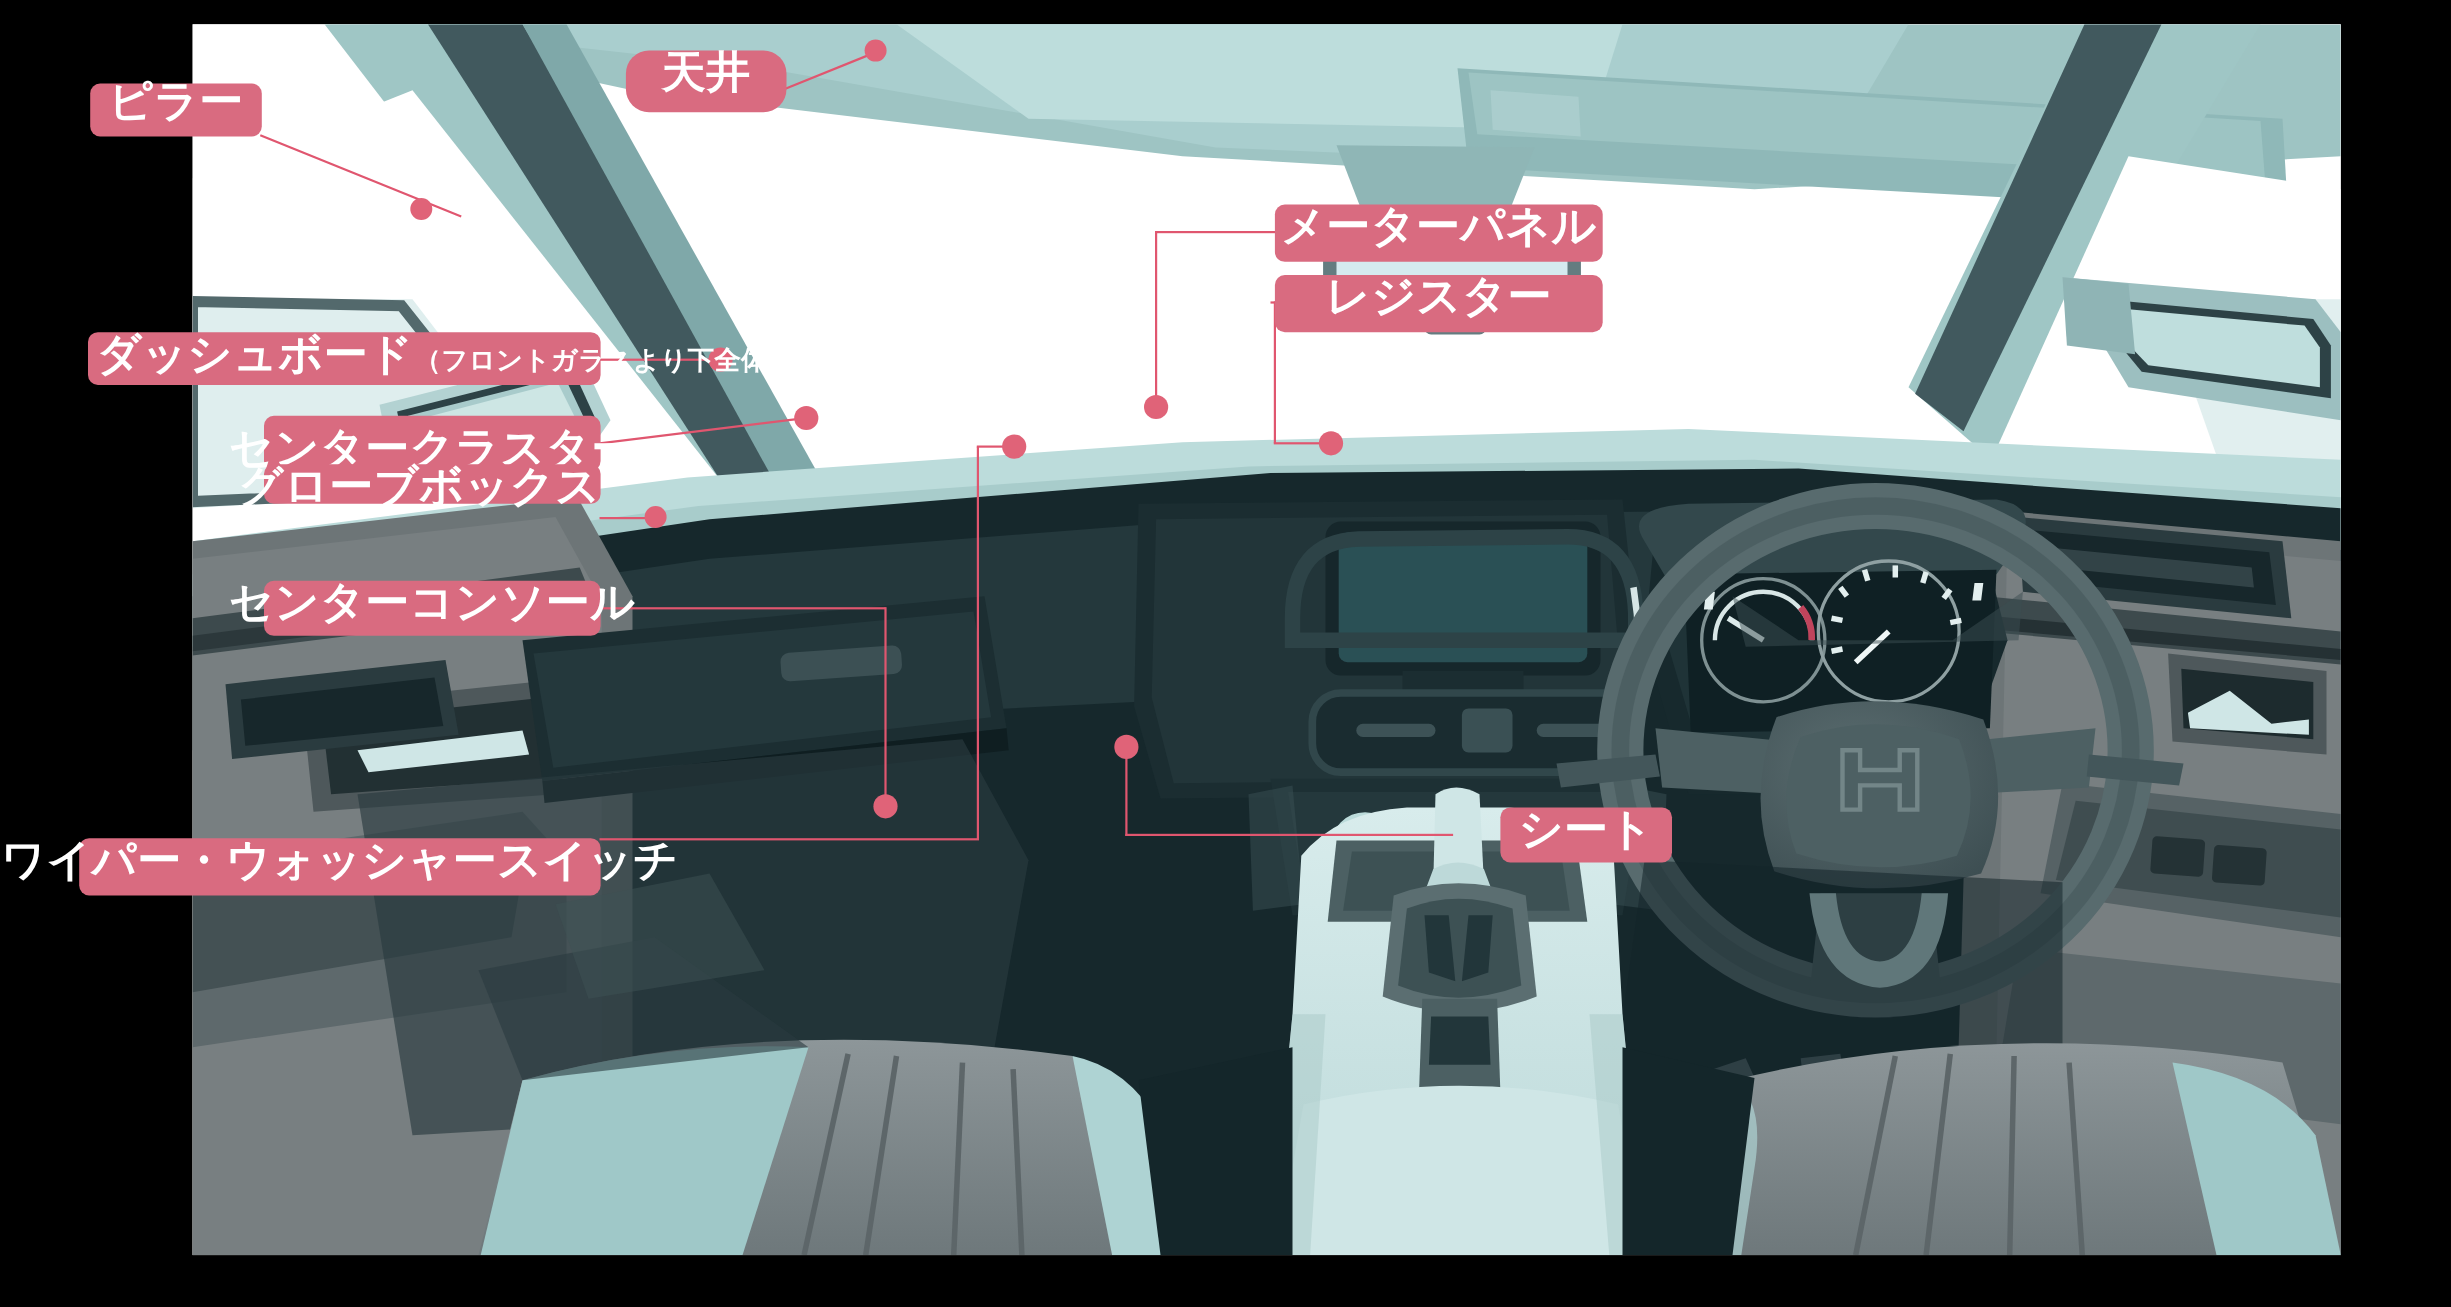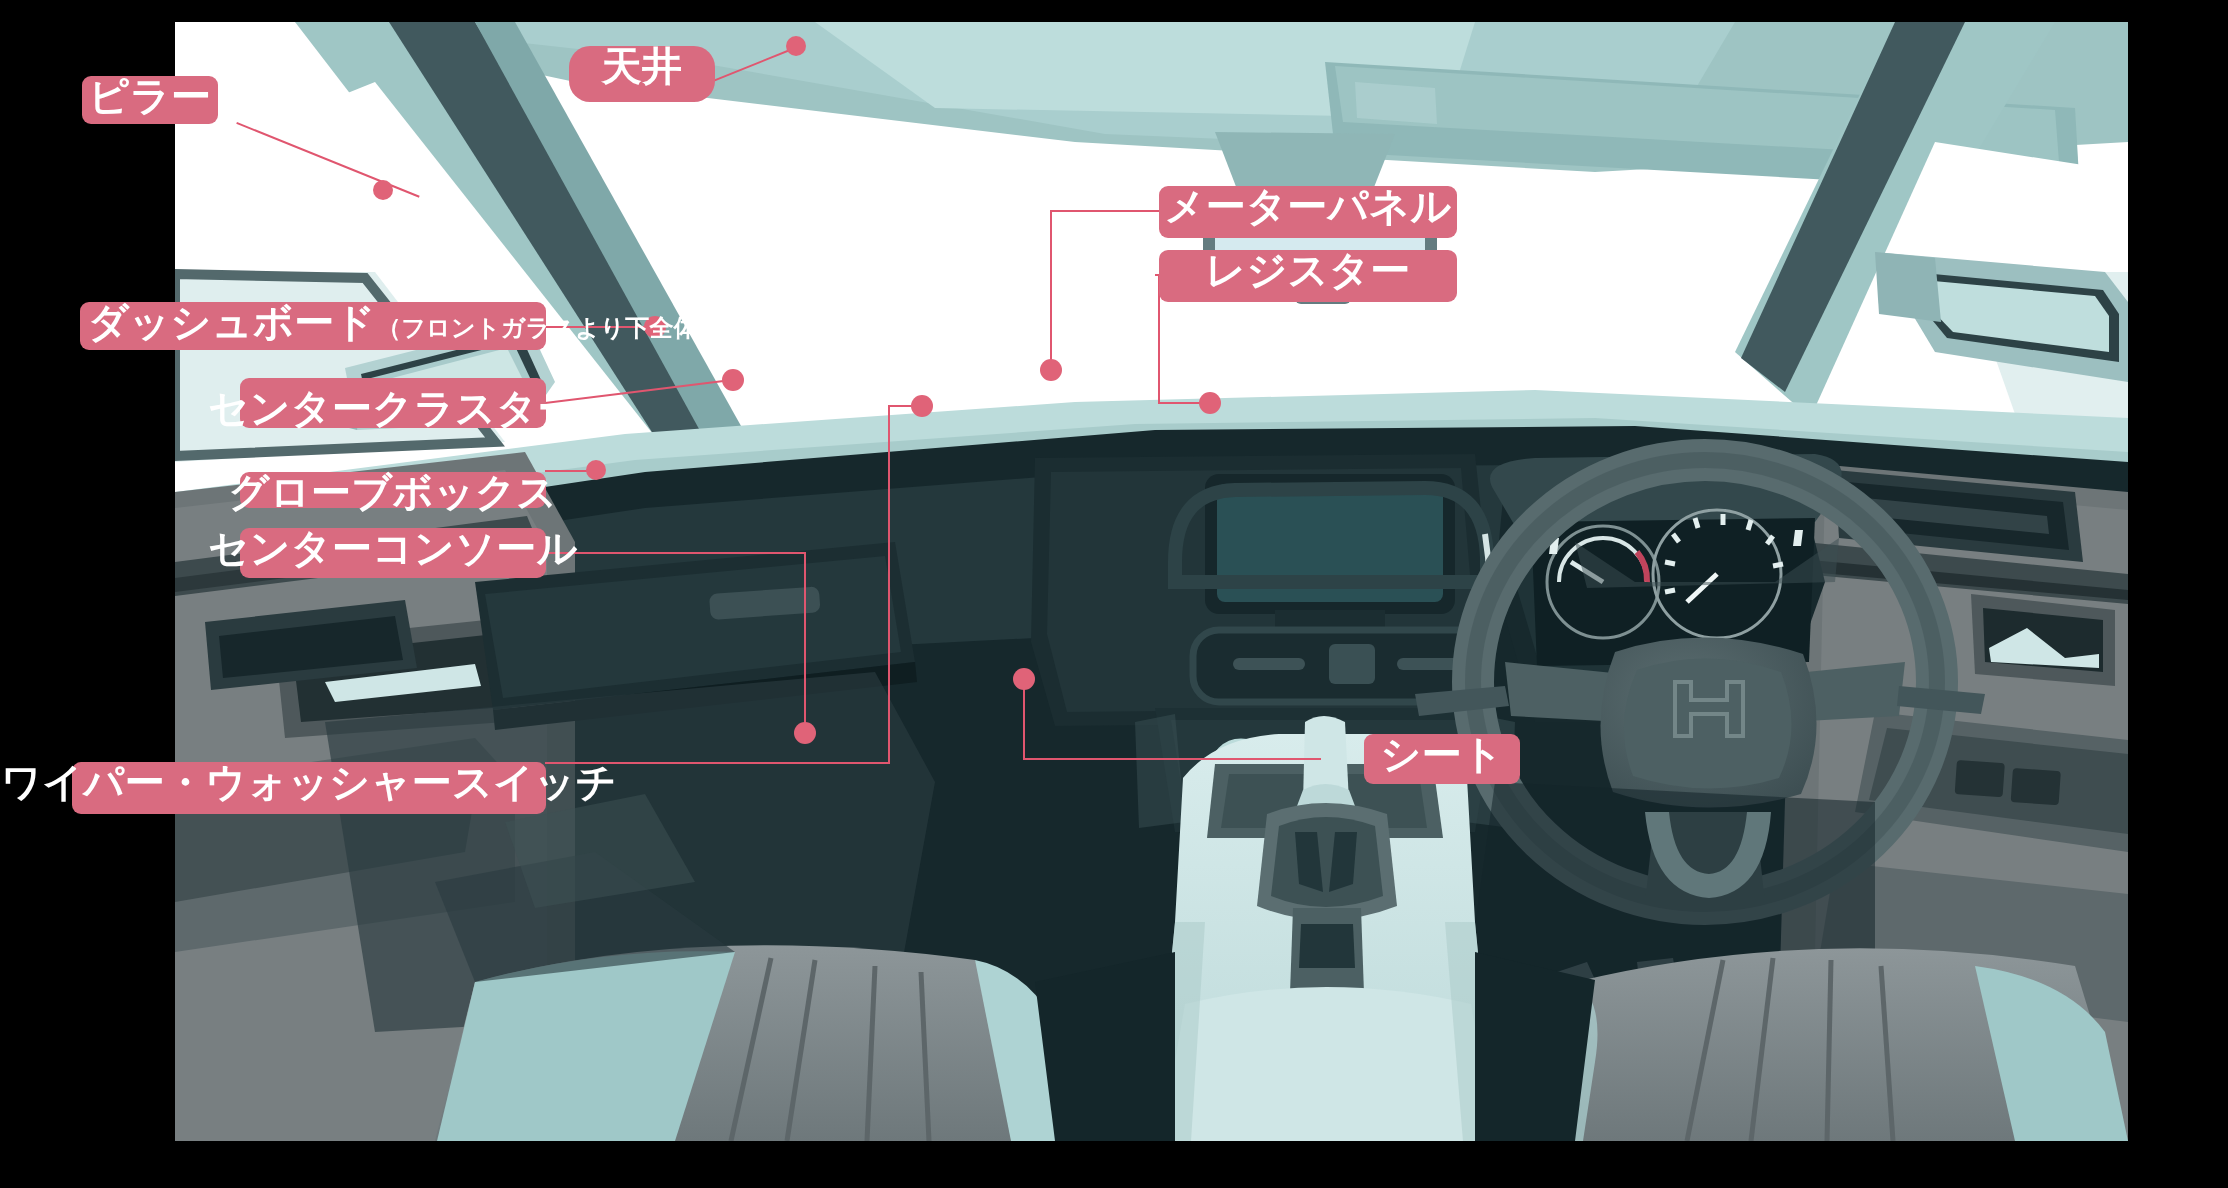--- a/index.html
+++ b/index.html
@@ -313,21 +313,21 @@
 
   <div class="leader lh" style="left:545px;top:762px;width:345px;"></div>
   <div class="leader lv" style="left:888px;top:406px;height:357px;"></div>
   <div class="dot" style="left:911px;top:395px;"></div>
   <div class="leader lh" style="left:888px;top:405px;width:30px;"></div>
 
   <div class="leader lh" style="left:1023px;top:758px;width:298px;"></div>
   <div class="leader lv" style="left:1023px;top:678px;height:82px;"></div>
   <div class="dot" style="left:1013px;top:668px;"></div>
 
-  <div class="label" style="left:82px;top:76px;width:136px;height:48px;">
+  <div class="label" style="left:82px;top:76px;width:156px;height:48px;font-family:Liberation Mono, monospace;">
     <span class="main">ピラー</span>
   </div>
 
   <div class="label" style="left:569px;top:46px;width:146px;height:56px;border-radius:21px;">
     <span class="main">天井</span>
   </div>
 
   <div class="label" style="left:1159px;top:186px;width:298px;height:52px;">
     <span class="main">メーターパネル</span>
   </div>
@@ -338,21 +338,21 @@
 
   <div class="label" style="left:80px;top:302px;width:466px;height:48px;padding:0 8px;justify-content:flex-start;">
     <span class="main">ダッシュボード</span>
     <span class="sub">（フロントガラスより下全体）</span>
   </div>
 
   <div class="label" style="left:240px;top:378px;width:306px;height:50px;align-items:flex-end;">
     <span class="main">センタークラスター</span>
   </div>
 
-  <div class="label" style="left:240px;top:472px;width:306px;height:36px;">
+  <div class="label" style="left:240px;top:422px;width:306px;height:36px;justify-content:flex-end;">
     <span class="main">グローブボックス</span>
   </div>
 
   <div class="label" style="left:240px;top:528px;width:306px;height:50px;">
     <span class="main">センターコンソール</span>
   </div>
 
   <div class="label" style="left:72px;top:736px;width:474px;height:52px;margin-top:26px;">
     <span class="main">ワイパー・ウォッシャースイッチ</span>
   </div>

